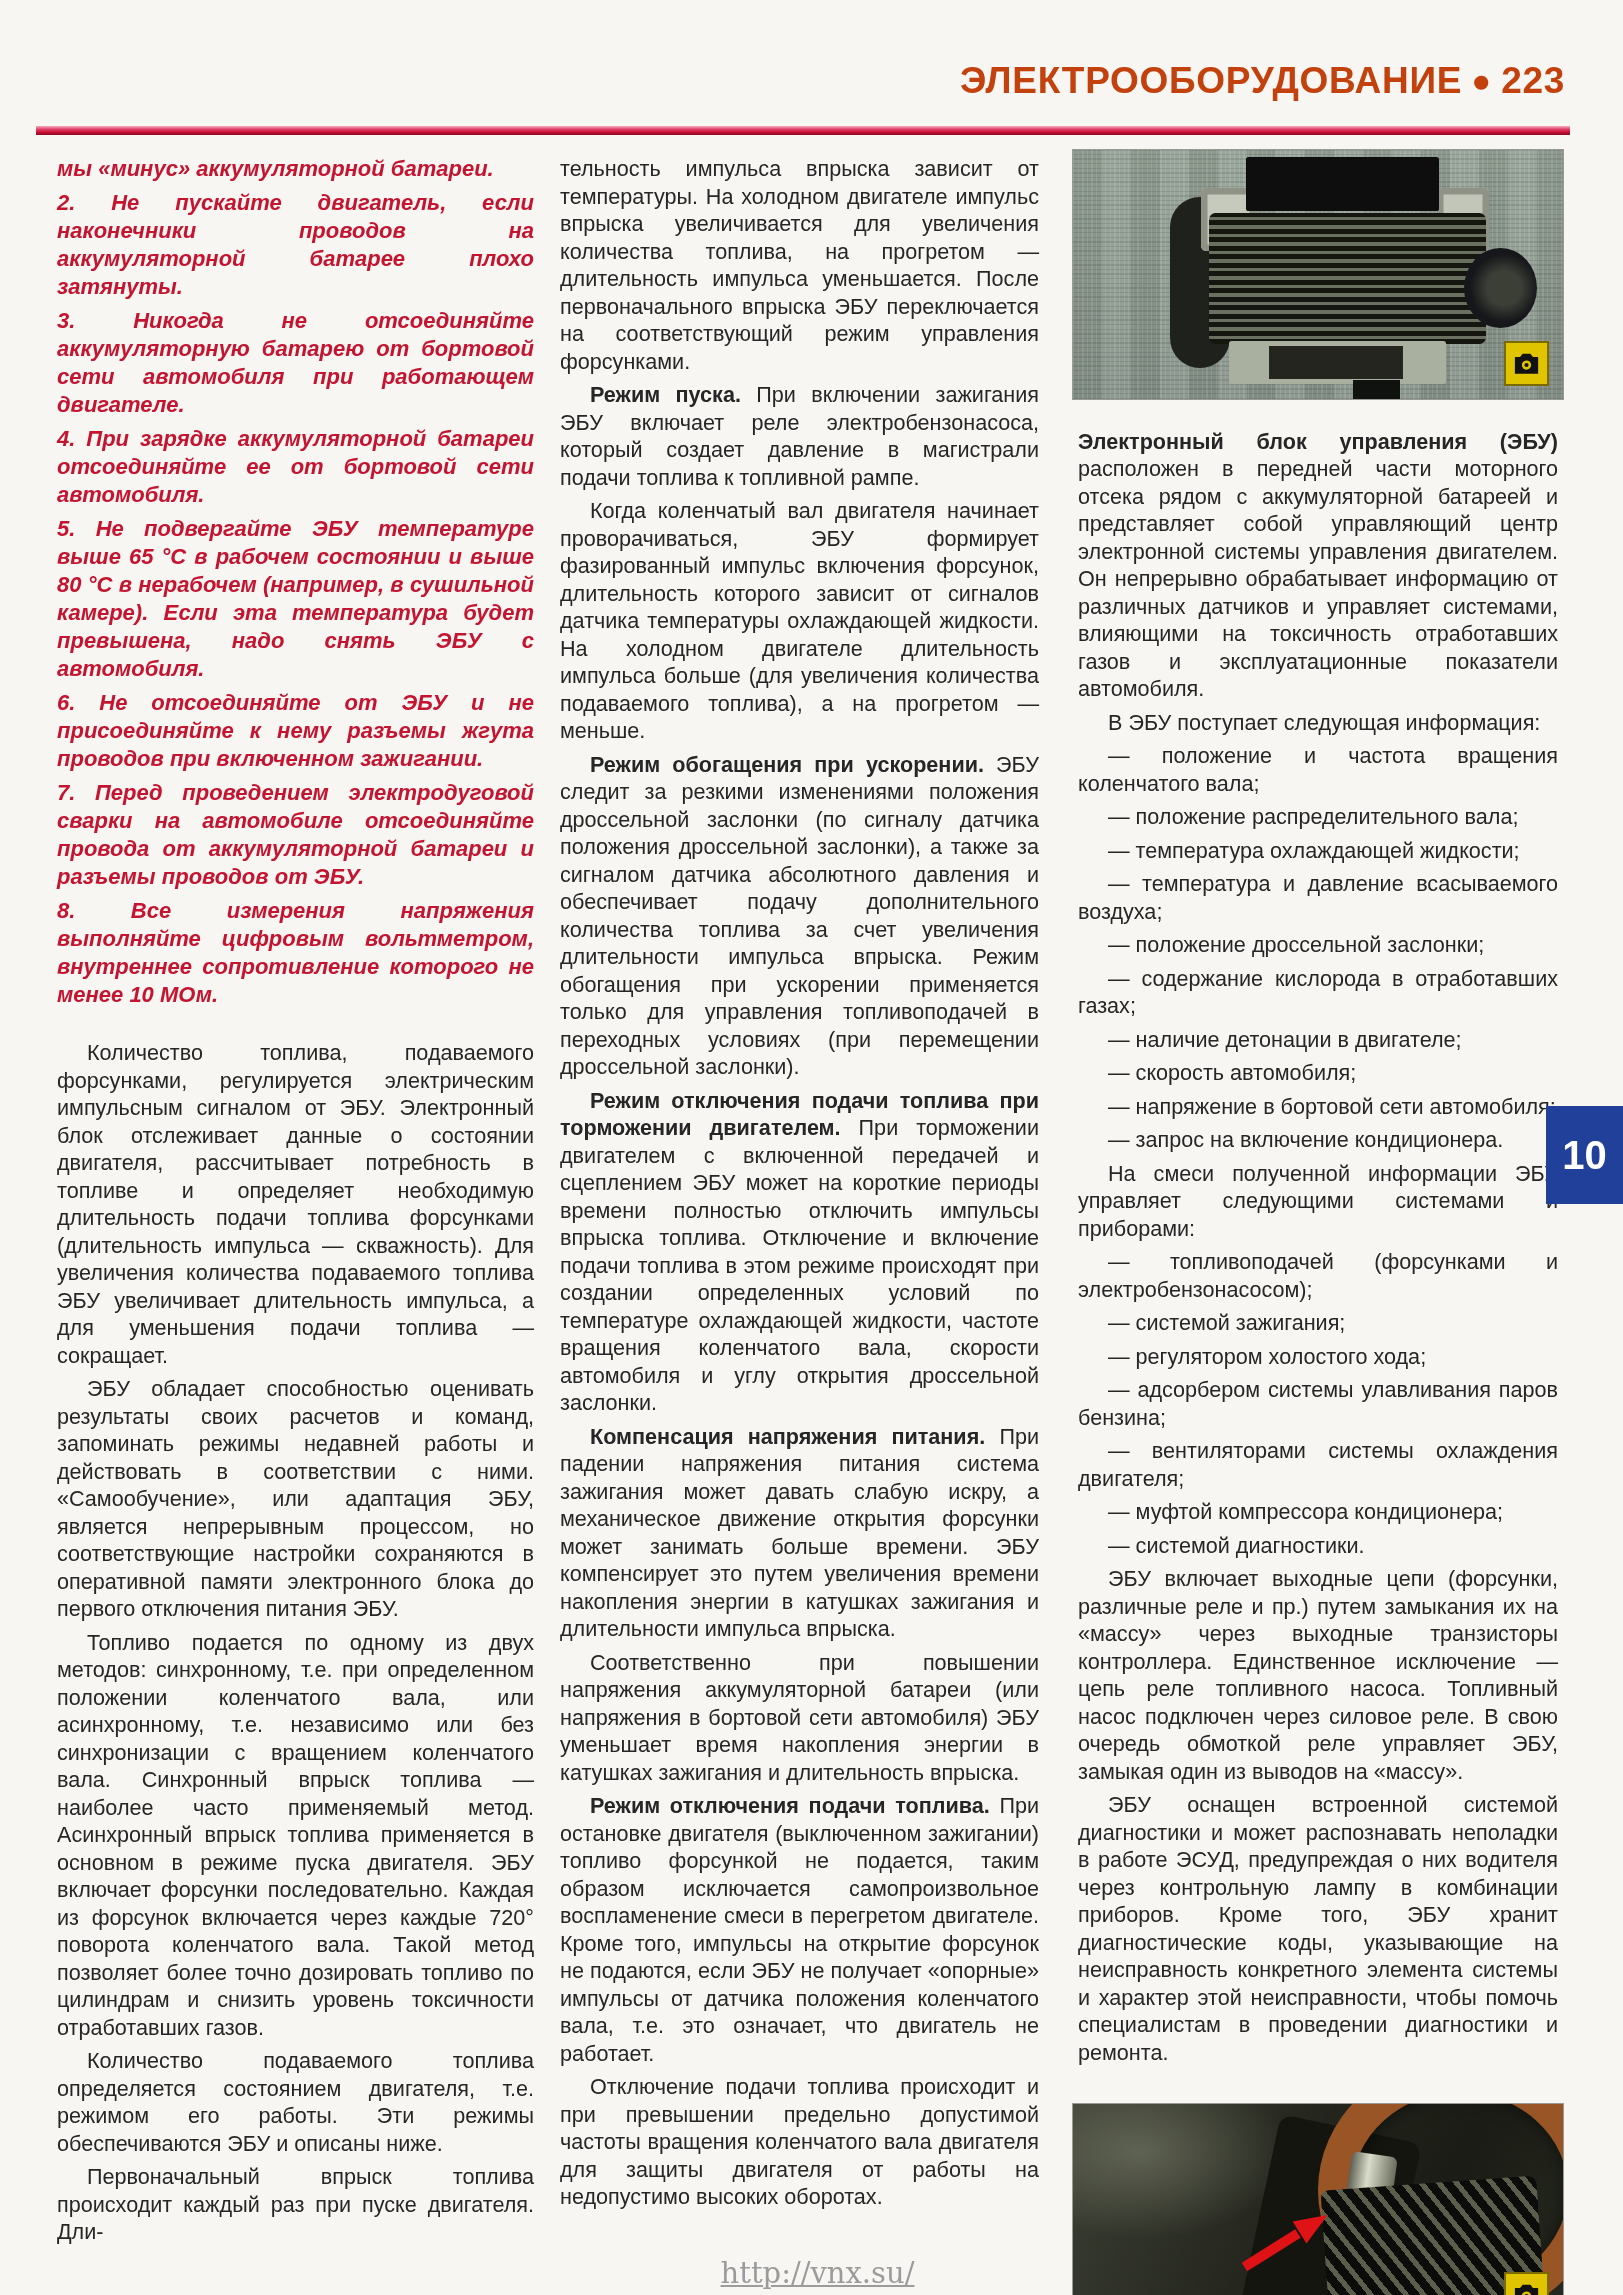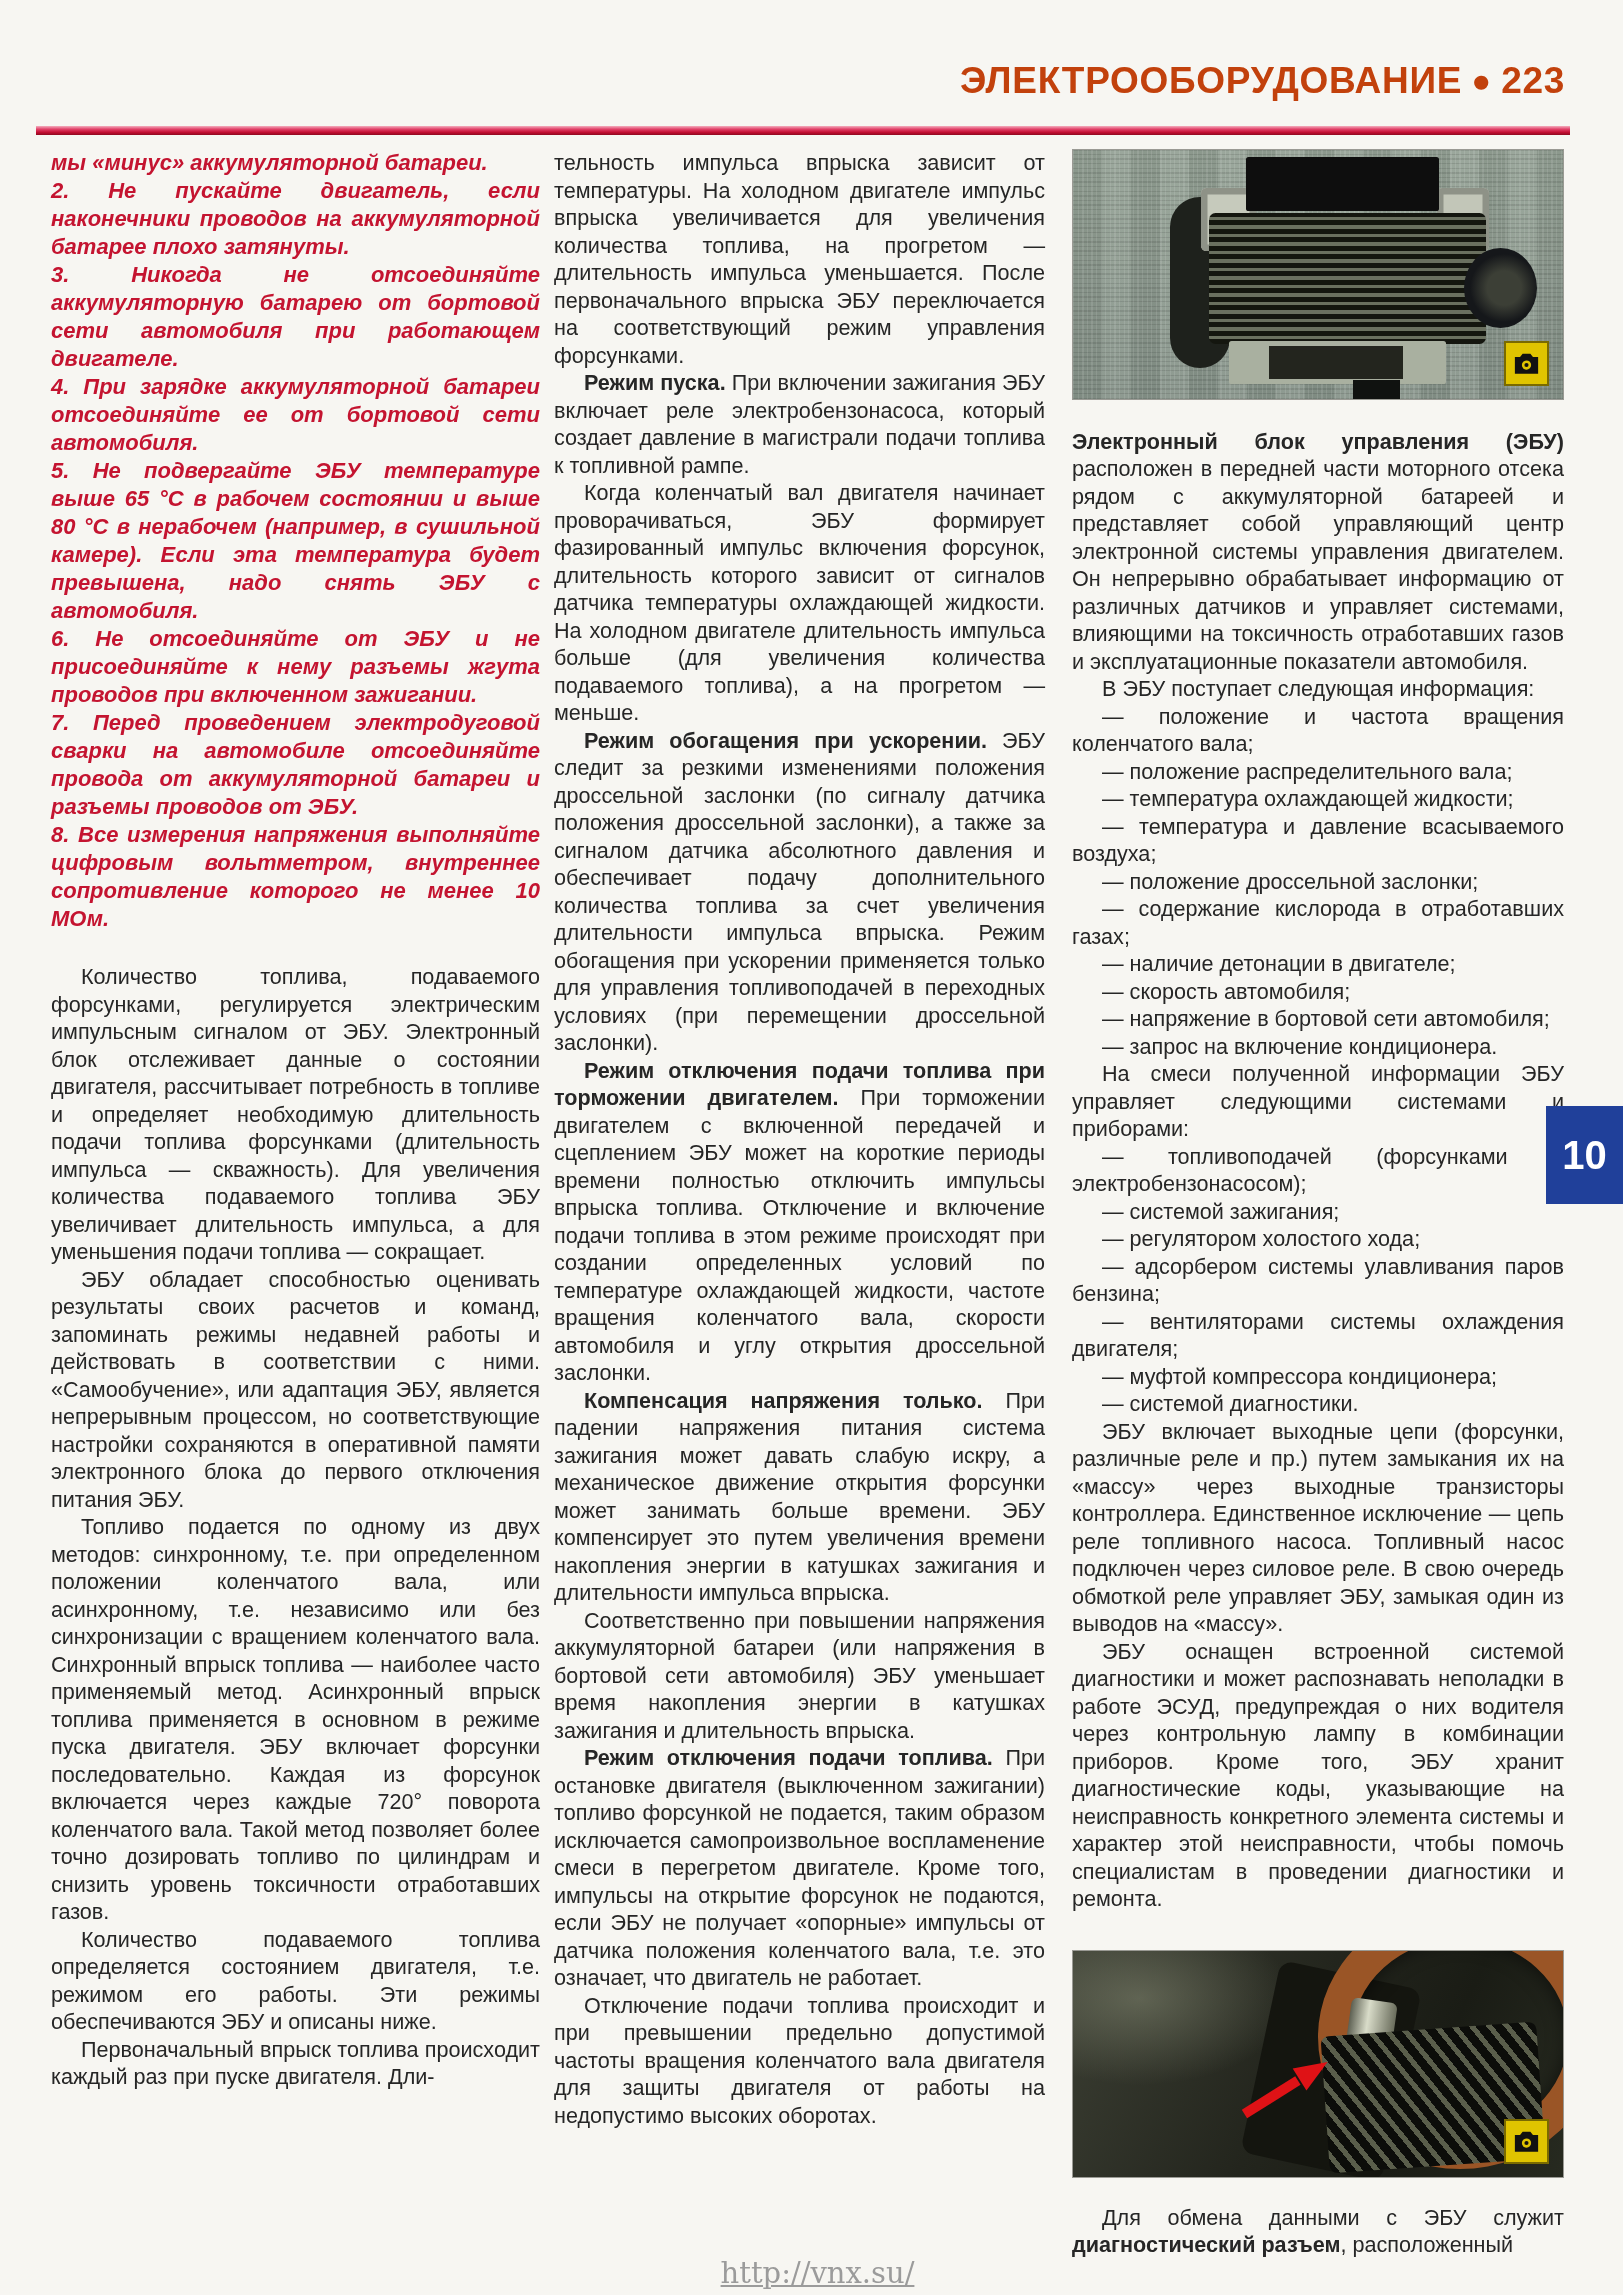--- a/index.html
+++ b/index.html
@@ -9,21 +9,21 @@
   .hdr{position:absolute;top:60px;right:58px;font-weight:bold;font-size:37px;
        letter-spacing:0.7px;color:#c2410c;white-space:nowrap;}
   .hdr .dot{font-size:33px;vertical-align:1.3px;padding:0 9.2px;}
   .rule{position:absolute;top:126px;left:36px;width:1534px;height:9.2px;
         background:linear-gradient(to bottom,#f3aebe 0%,#e2426a 35%,#c40f33 70%,#8f0920 100%);}
   
   .col{position:absolute;top:149px;font-size:21.6px;line-height:27.5px;text-align:justify;color:#262626;}
   .col-left{left:51px;width:489px;}
   .col-mid{left:554px;width:491px;}
   .col-right{left:1072px;width:492px;}
-  p{margin:0;text-indent:30px;}
+  p{margin:6px;text-indent:30px;}
   p.cont{text-indent:0;}
   .warnings{color:#c41430;font-weight:bold;font-style:italic;font-size:22px;line-height:28px;
             margin-bottom:30px;}
   .warnings p{text-indent:0;}
   .lead{font-weight:bold;}
   
   .photo{position:relative;width:492px;overflow:hidden;border:0.7px solid #9a9a94;box-sizing:border-box;}
   .photo-ecu{height:251px;margin-bottom:27.5px;
      background:
        repeating-linear-gradient(90deg,rgba(255,255,255,.10) 0 1.3px,rgba(0,0,0,0) 1.3px 4.6px),
@@ -99,21 +99,21 @@
     <p>Количество подаваемого топлива определяется состоянием двигателя, т.е. режимом его работы. Эти режимы обеспечиваются ЭБУ и описаны ниже.</p>
     <p>Первоначальный впрыск топлива происходит каждый раз при пуске двигателя. Дли-</p>
   </div>
 
   <div class="col col-mid">
     <p class="cont"><span class="lead"></span><span>тельность импульса впрыска зависит от температуры. На холодном двигателе импульс впрыска увеличивается для увеличения количества топлива, на прогретом — длительность импульса уменьшается. После первоначального впрыска ЭБУ переключается на соответствующий режим управления форсунками.</span></p>
     <p><span class="lead">Режим пуска.</span><span> При включении зажигания ЭБУ включает реле электробензонасоса, который создает давление в магистрали подачи топлива к топливной рампе.</span></p>
     <p><span class="lead"></span><span>Когда коленчатый вал двигателя начинает проворачиваться, ЭБУ формирует фазированный импульс включения форсунок, длительность которого зависит от сигналов датчика температуры охлаждающей жидкости. На холодном двигателе длительность импульса больше (для увеличения количества подаваемого топлива), а на прогретом — меньше.</span></p>
     <p><span class="lead">Режим обогащения при ускорении.</span><span> ЭБУ следит за резкими изменениями положения дроссельной заслонки (по сигналу датчика положения дроссельной заслонки), а также за сигналом датчика абсолютного давления и обеспечивает подачу дополнительного количества топлива за счет увеличения длительности импульса впрыска. Режим обогащения при ускорении применяется только для управления топливоподачей в переходных условиях (при перемещении дроссельной заслонки).</span></p>
     <p><span class="lead">Режим отключения подачи топлива при торможении двигателем.</span><span> При торможении двигателем с включенной передачей и сцеплением ЭБУ может на короткие периоды времени полностью отключить импульсы впрыска топлива. Отключение и включение подачи топлива в этом режиме происходят при создании определенных условий по температуре охлаждающей жидкости, частоте вращения коленчатого вала, скорости автомобиля и углу открытия дроссельной заслонки.</span></p>
-    <p><span class="lead">Компенсация напряжения только.</span><span> При падении напряжения питания система зажигания может давать слабую искру, а механическое движение открытия форсунки может занимать больше времени. ЭБУ компенсирует это путем увеличения времени накопления энергии в катушках зажигания и длительности импульса впрыска.</span></p>
+    <p><span class="lead">Компенсация напряжения питания.</span><span> При падении напряжения питания система зажигания может давать слабую искру, а механическое движение открытия форсунки может занимать больше времени. ЭБУ компенсирует это путем увеличения времени накопления энергии в катушках зажигания и длительности импульса впрыска.</span></p>
     <p><span class="lead"></span><span>Соответственно при повышении напряжения аккумуляторной батареи (или напряжения в бортовой сети автомобиля) ЭБУ уменьшает время накопления энергии в катушках зажигания и длительность впрыска.</span></p>
     <p><span class="lead">Режим отключения подачи топлива.</span><span> При остановке двигателя (выключенном зажигании) топливо форсункой не подается, таким образом исключается самопроизвольное воспламенение смеси в перегретом двигателе. Кроме того, импульсы на открытие форсунок не подаются, если ЭБУ не получает «опорные» импульсы от датчика положения коленчатого вала, т.е. это означает, что двигатель не работает.</span></p>
     <p><span class="lead"></span><span>Отключение подачи топлива происходит и при превышении предельно допустимой частоты вращения коленчатого вала двигателя для защиты двигателя от работы на недопустимо высоких оборотах.</span></p>
   </div>
 
   <div class="col col-right">
 
     <div class="photo photo-ecu">
       <div class="ecu-shape ecu-blob"></div>
       <div class="ecu-shape ecu-tab-l"></div>

